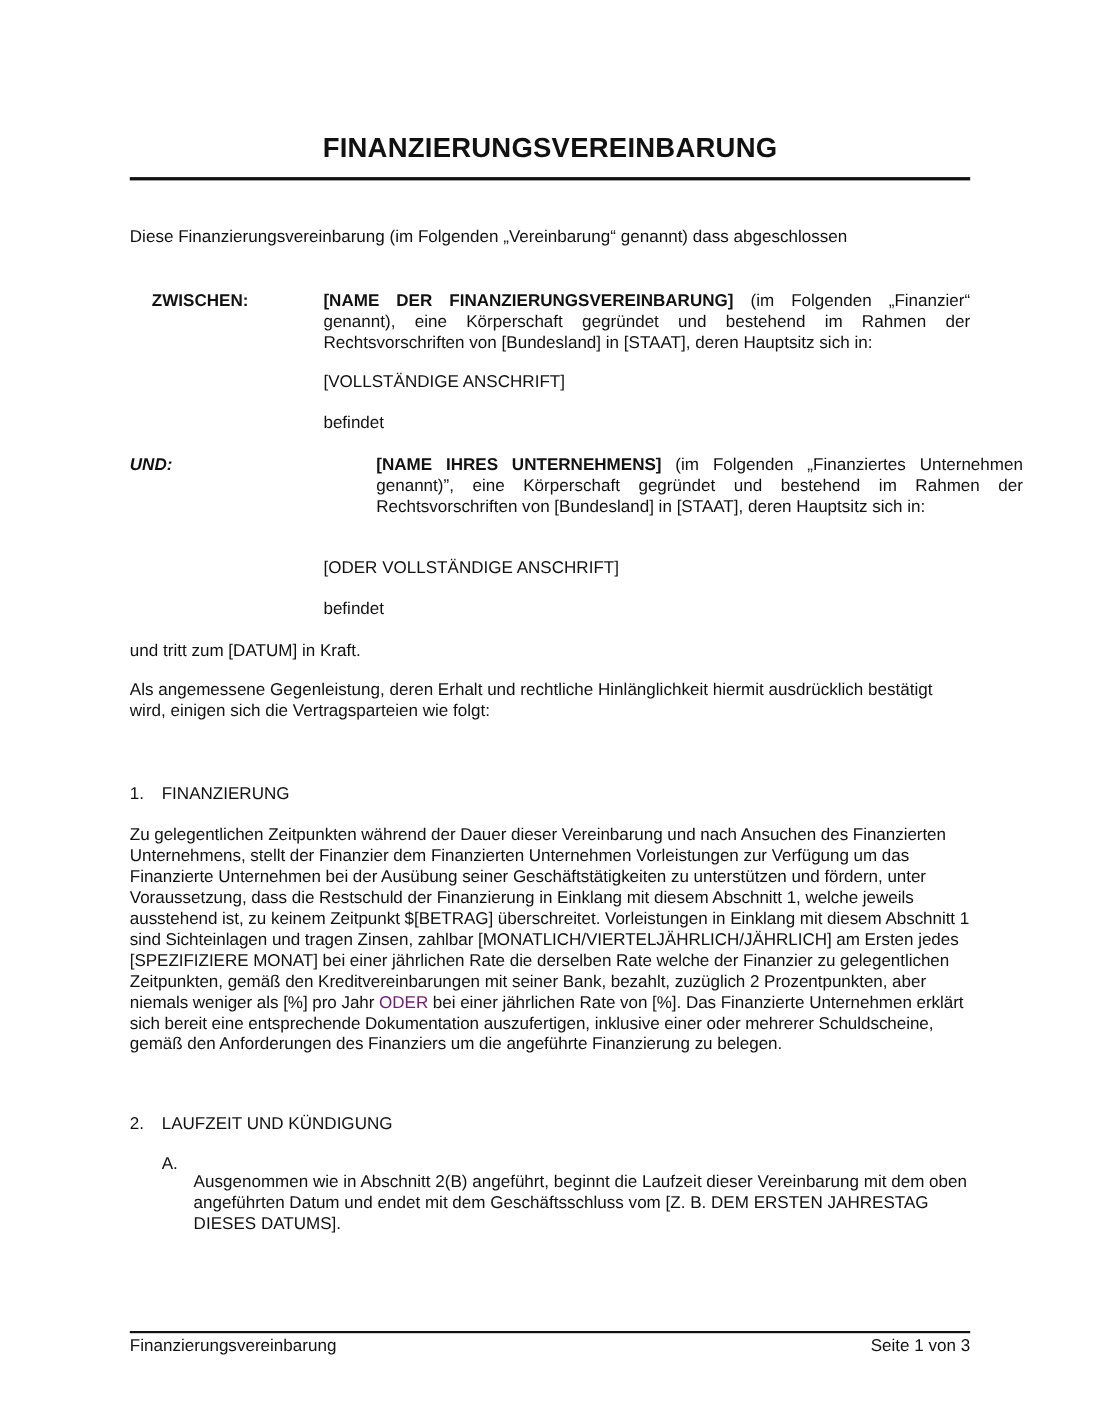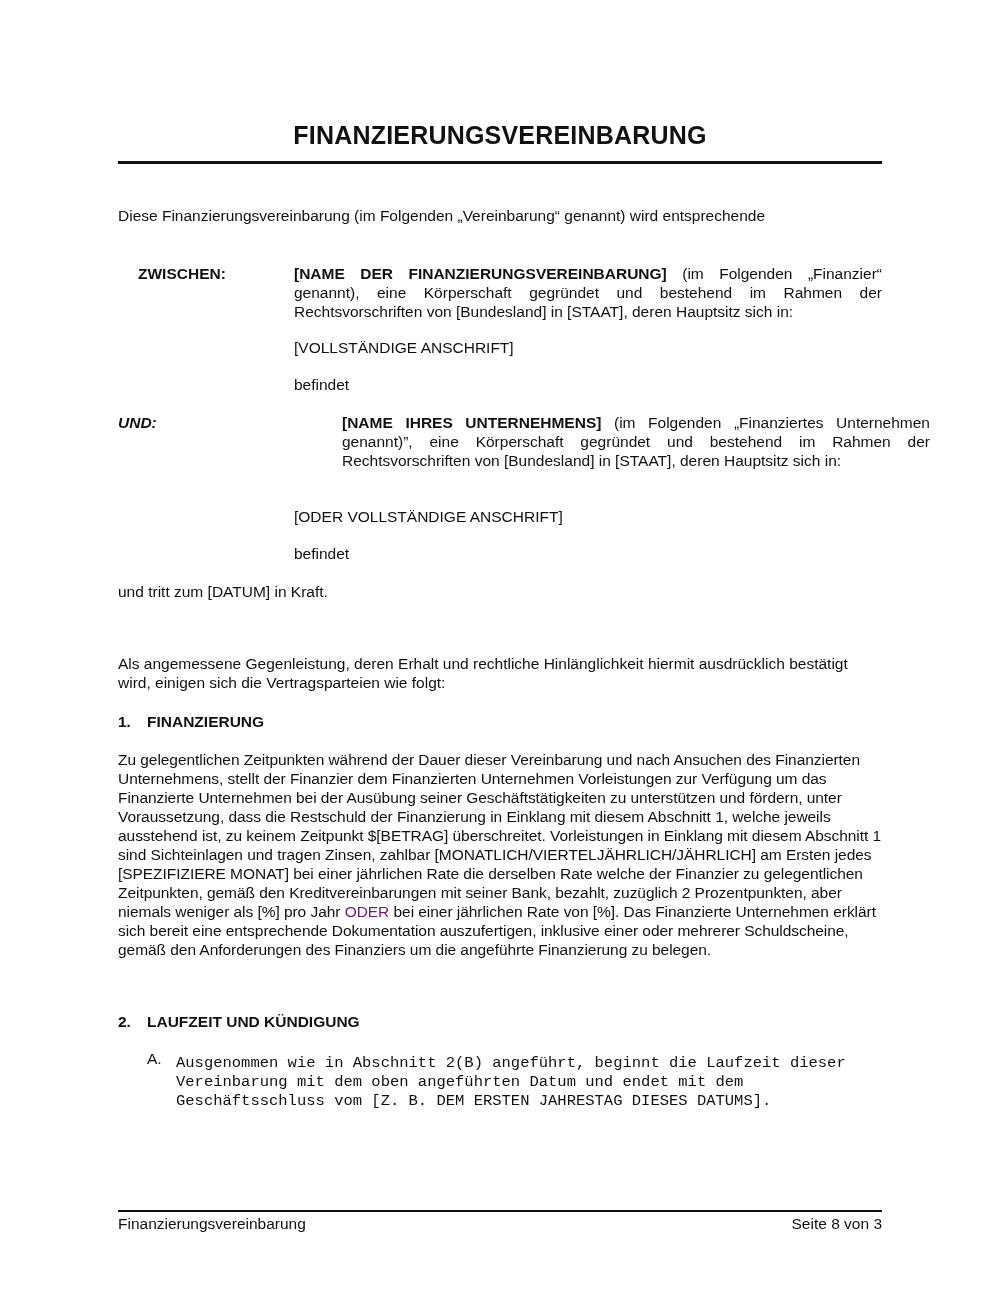--- a/index.html
+++ b/index.html
@@ -61,43 +61,42 @@
       left: 176px;
     }
     .para {
       position: absolute;
       left: 0;
       width: 764px;
     }
     .heading {
       position: absolute;
       left: 0;
-      font-weight: bold;
+      font-weight: normal;
     }
     .heading .num {
       display: inline-block;
       width: 29px;
     }
     .muted { color: #701a75; }
     .sub-item {
       position: absolute;
       left: 29px;
       width: 735px;
     }
     .sub-item .letter {
       position: absolute;
       left: 0;
       top: 0;
     }
     .sub-item .text {
       position: absolute;
       left: 29px;
-      top: 5px;
+      top: 16px;
       width: 706px;
-      font-family: Liberation Mono, monospace;
     }
     .footer-rule {
       position: absolute;
       top: 1210px;
       left: 0;
       width: 764px;
       height: 2px;
       background: #111111;
     }
     .footer-left {
@@ -112,52 +111,52 @@
     }
   </style>
 </head>
 <body>
 
 <div class="page">
 
   <div class="title">FINANZIERUNGSVEREINBARUNG</div>
   <div class="title-rule"></div>
 
-  <div class="abs intro">Diese Finanzierungsvereinbarung (im Folgenden „Vereinbarung“ genannt) wird entsprechende</div>
+  <div class="abs intro">Diese Finanzierungsvereinbarung (im Folgenden „Vereinbarung“ genannt) dass abgeschlossen</div>
 
   <div class="party-label" style="top:264px;margin-left:20px;">ZWISCHEN:</div>
   <div class="party-text" style="top:264px; text-align-last:left;">
     <span class="name">[NAME DER FINANZIERUNGSVEREINBARUNG]</span><span> (im Folgenden „Finanzier“ genannt), eine Körperschaft gegründet und bestehend im Rahmen der Rechtsvorschriften von [Bundesland] in [STAAT], deren Hauptsitz sich in:</span>
   </div>
   <div class="indent-line" style="top:338px;">[VOLLSTÄNDIGE ANSCHRIFT]</div>
   <div class="indent-line" style="top:375px;">befindet</div>
 
   <div class="party-label" style="top:413px;font-style:italic;">UND:</div>
   <div class="party-text" style="top:413px; text-align-last:left;margin-left:48px;">
     <span class="name">[NAME IHRES UNTERNEHMENS]</span><span> (im Folgenden „Finanziertes Unternehmen genannt)”, eine Körperschaft gegründet und bestehend im Rahmen der Rechtsvorschriften von [Bundesland] in [STAAT], deren Hauptsitz sich in:</span>
   </div>
   <div class="indent-line" style="top:507px;">[ODER VOLLSTÄNDIGE ANSCHRIFT]</div>
   <div class="indent-line" style="top:544px;">befindet</div>
 
   <div class="abs" style="top:582px;">und tritt zum [DATUM] in Kraft.</div>
 
-  <div class="para" style="top:654px;">Als angemessene Gegenleistung, deren Erhalt und rechtliche Hinlänglichkeit hiermit ausdrücklich bestätigt wird, einigen sich die Vertragsparteien wie folgt:</div>
+  <div class="para" style="top:618px;">Als angemessene Gegenleistung, deren Erhalt und rechtliche Hinlänglichkeit hiermit ausdrücklich bestätigt wird, einigen sich die Vertragsparteien wie folgt:</div>
 
   <div class="heading" style="top:712px;">
     <span class="num">1.</span><span>FINANZIERUNG</span>
   </div>
   <div class="para" style="top:750px; letter-spacing:-0.05px;">
     <span>Zu gelegentlichen Zeitpunkten während der Dauer dieser Vereinbarung und nach Ansuchen des Finanzierten Unternehmens, stellt der Finanzier dem Finanzierten Unternehmen Vorleistungen zur Verfügung um das Finanzierte Unternehmen bei der Ausübung seiner Geschäftstätigkeiten zu unterstützen und fördern, unter Voraussetzung, dass die Restschuld der Finanzierung in Einklang mit diesem Abschnitt 1, welche jeweils ausstehend ist, zu keinem Zeitpunkt $[BETRAG] überschreitet. Vorleistungen in Einklang mit diesem Abschnitt 1 sind Sichteinlagen und tragen Zinsen, zahlbar [MONATLICH/VIERTELJÄHRLICH/JÄHRLICH] am Ersten jedes [SPEZIFIZIERE MONAT] bei einer jährlichen Rate die derselben Rate welche der Finanzier zu gelegentlichen Zeitpunkten, gemäß den Kreditvereinbarungen mit seiner Bank, bezahlt, zuzüglich 2 Prozentpunkten, aber niemals weniger als [%] pro Jahr </span><span class="muted">ODER</span><span> bei einer jährlichen Rate von [%]. Das Finanzierte Unternehmen erklärt sich bereit eine entsprechende Dokumentation auszufertigen, inklusive einer oder mehrerer Schuldscheine, gemäß den Anforderungen des Finanziers um die angeführte Finanzierung zu belegen.</span>
   </div>
 
   <div class="heading" style="top:1012px;">
     <span class="num">2.</span><span>LAUFZEIT UND KÜNDIGUNG</span>
   </div>
   <div class="sub-item" style="top:1049px;">
     <span class="letter">A.</span>
     <span class="text">Ausgenommen wie in Abschnitt 2(B) angeführt, beginnt die Laufzeit dieser Vereinbarung mit dem oben angeführten Datum und endet mit dem Geschäftsschluss vom [Z. B. DEM ERSTEN JAHRESTAG DIESES DATUMS].</span>
   </div>
 
   <div class="footer-rule"></div>
   <div class="footer-left">Finanzierungsvereinbarung</div>
-  <div class="footer-right">Seite 8 von 3</div>
+  <div class="footer-right">Seite 1 von 3</div>
 
 </div>
 
 </body></html>

